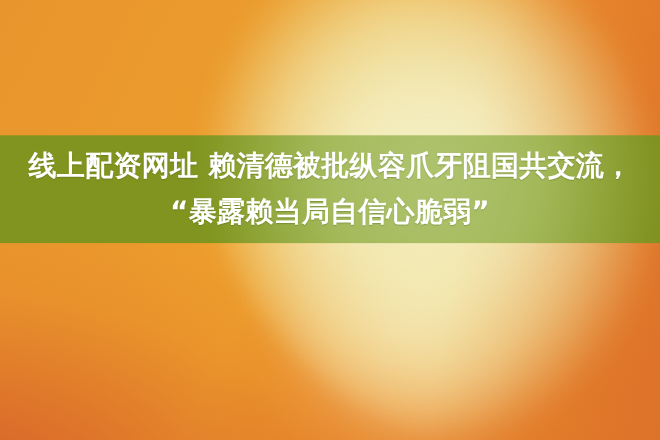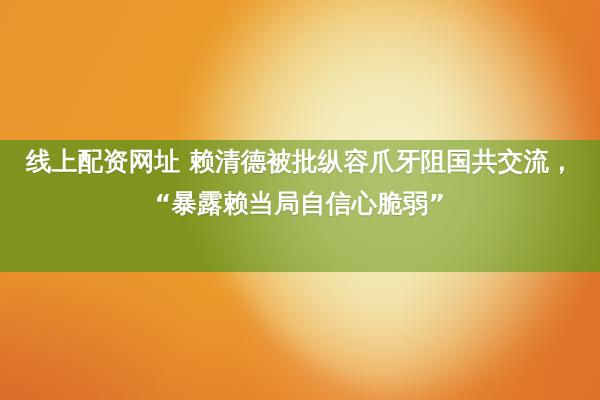--- a/index.html
+++ b/index.html
@@ -83,26 +83,27 @@
         rgba(242, 196, 110, 0.0) 100%);
     filter: blur(12px);
     transform: rotate(-16deg);
   }
 
   
   .band {
     position: absolute;
     left: 0;
     right: 0;
-    top: 140px;
-    height: 132px;
+    top: 123px;
+    height: 98px;
     background: rgba(116, 147, 30, 0.90);
     display: flex;
     flex-direction: column;
     align-items: center;
+    justify-content: center;
   }
   
   .band-glow {
     position: absolute;
     left: 168px;
     top: -358px;
     width: 500px;
     height: 620px;
     border-radius: 50%;
     background:

